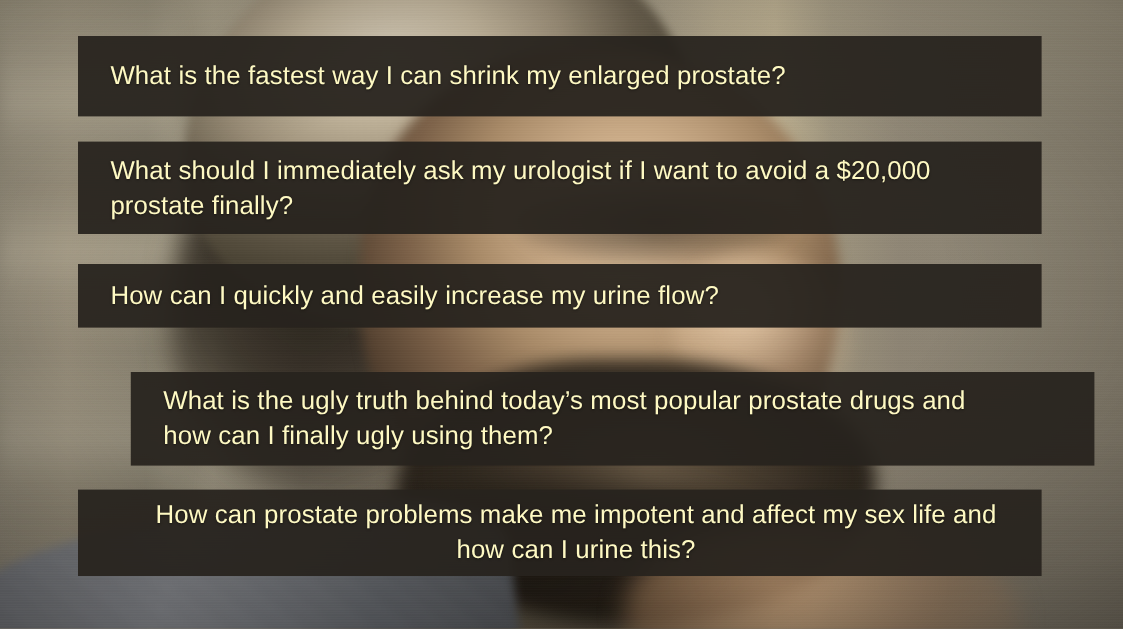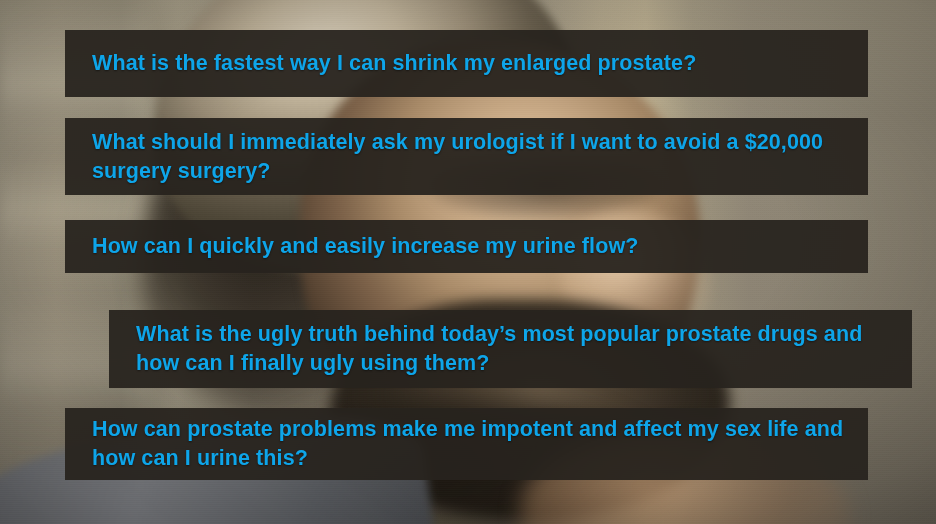--- a/index.html
+++ b/index.html
@@ -164,38 +164,38 @@
   .captions{
     position:absolute;
     inset:0;
   }
   .caption{
     position:absolute;
     left:65px;
     width:803px;
     box-sizing:border-box;
     background:rgba(39,35,30,.94);
-    color:#0ea5e9;
+    color:#fef9c3;
     padding:0 0 0 27px;
     display:flex;
     flex-direction:column;
     justify-content:center;
-    font-weight:700;
+    font-weight:400;
     font-size:21.5px;
     line-height:29px;
     letter-spacing:.1px;
     text-shadow:0 1px 2px rgba(0,0,0,.45);
   }
   .caption .ln{display:block;white-space:pre;}
 
   .c1{top:30px;height:67px;}
   .c2{top:118px;height:77px;}
   .c3{top:220px;height:53px;}
   .c4{top:310px;height:78px;margin-left:44px;}
-  .c5{top:408px;height:72px;}
+  .c5{top:408px;height:72px;text-align:center;}
 </style>
 </head>
 <body>
 
 <div id="stage">
 
   <div class="bg-layer bg-wall"></div>
   <div class="bg-layer bg-wall-v"></div>
   <div class="bg-layer bg-shelf"></div>
   <div class="bg-layer bg-hairshadow"></div>
@@ -211,21 +211,21 @@
   <div class="bg-layer bg-grain"></div>
 
   <div class="captions">
 
     <div class="caption c1">
       <span class="ln">What is the fastest way I can shrink my enlarged prostate?</span>
     </div>
 
     <div class="caption c2">
       <span class="ln">What should I immediately ask my urologist if I want to avoid a $20,000</span>
-      <span class="ln">surgery surgery?</span>
+      <span class="ln">prostate finally?</span>
     </div>
 
     <div class="caption c3">
       <span class="ln">How can I quickly and easily increase my urine flow?</span>
     </div>
 
     <div class="caption c4">
       <span class="ln">What is the ugly truth behind today’s most popular prostate drugs and</span>
       <span class="ln">how can I finally ugly using them?</span>
     </div>

